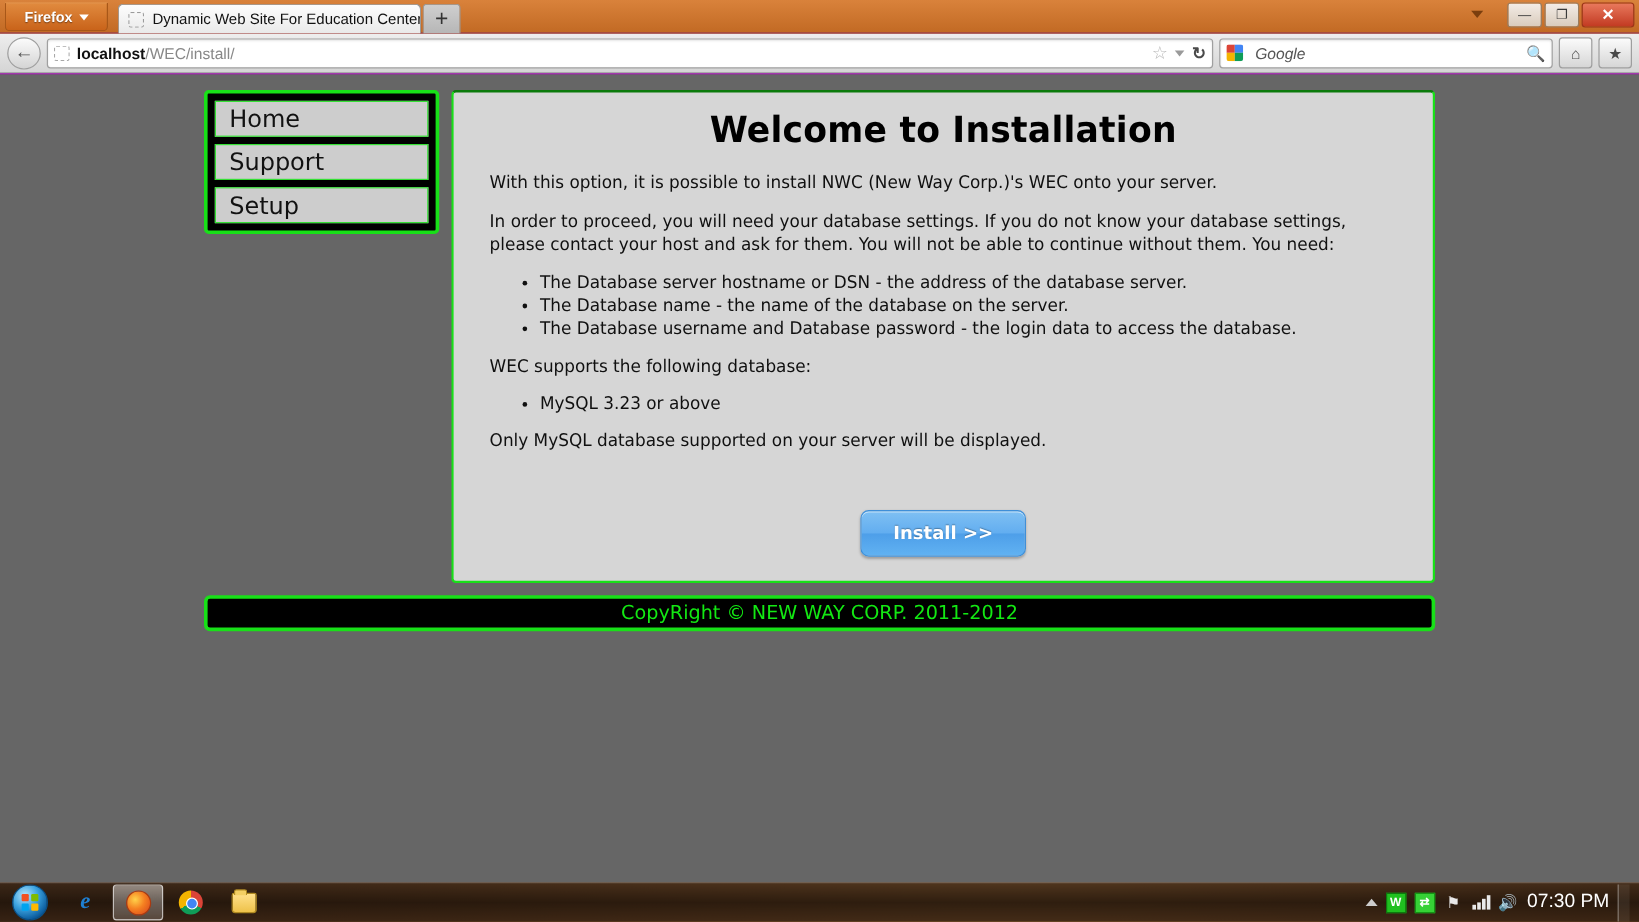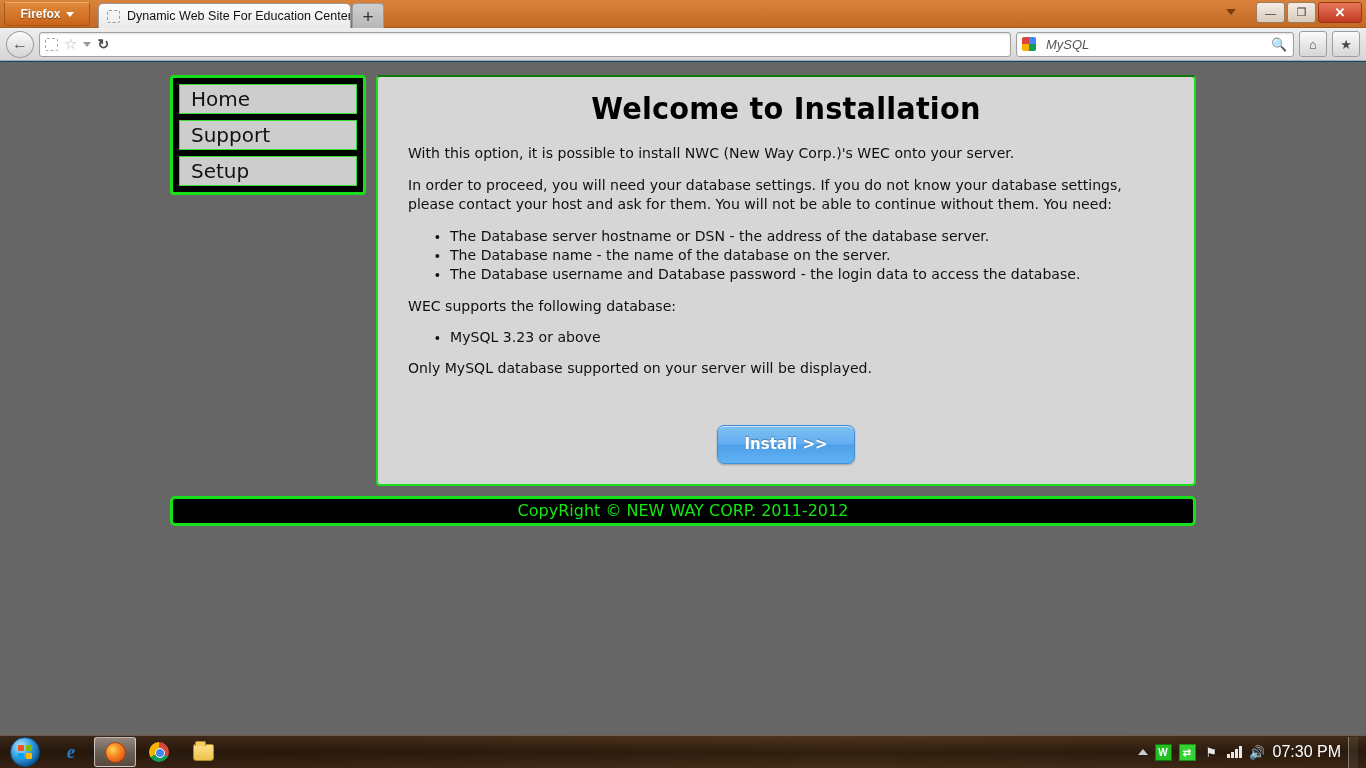--- a/index.html
+++ b/index.html
@@ -12,21 +12,21 @@
   
   #desktop{
     position:absolute; inset:0;
     background:
       radial-gradient(circle at 62% 88%, #c98a3c 0%, #9c6228 22%, #6b3f17 45%, #3b2310 70%);
   }
 
   
   #window{
     position:absolute; left:0; top:0; width:1366px; height:588px;
-    background:#0c4a6e;
+    background:#a21caf;
     border-bottom:1px solid #888;
   }
 
   
   #tabstrip{
     position:relative; height:28px;
     background:linear-gradient(#d9823b,#c26a24);
     border-bottom:1px solid #a35a1c;
   }
   #ff-button{
@@ -302,34 +302,35 @@
     </div>
   </div>
 
   <div id="navbar">
     <div id="backbtn">
       <span>←</span>
     </div>
 
     <div id="urlbar">
       <span class="siteicon"></span>
+      <span class="urltext"><b>localhost</b><span>/WEC/install/</span></span>
       <span class="star">☆</span>
       <span class="dd"></span>
       <span class="reload">↻</span>
     </div>
 
     <div id="searchbar">
       <span class="glogo">
           <i></i>
           <i></i>
           <i></i>
           <i></i>
         </span>
       <span class="dd"></span>
-      <span class="sq">MySQL</span>
+      <span class="sq">Google</span>
       <span class="mag">🔍</span>
     </div>
 
     <div class="tbbtn">
       <span>⌂</span>
     </div>
     <div class="tbbtn">
       <span>★</span>
     </div>
   </div>

